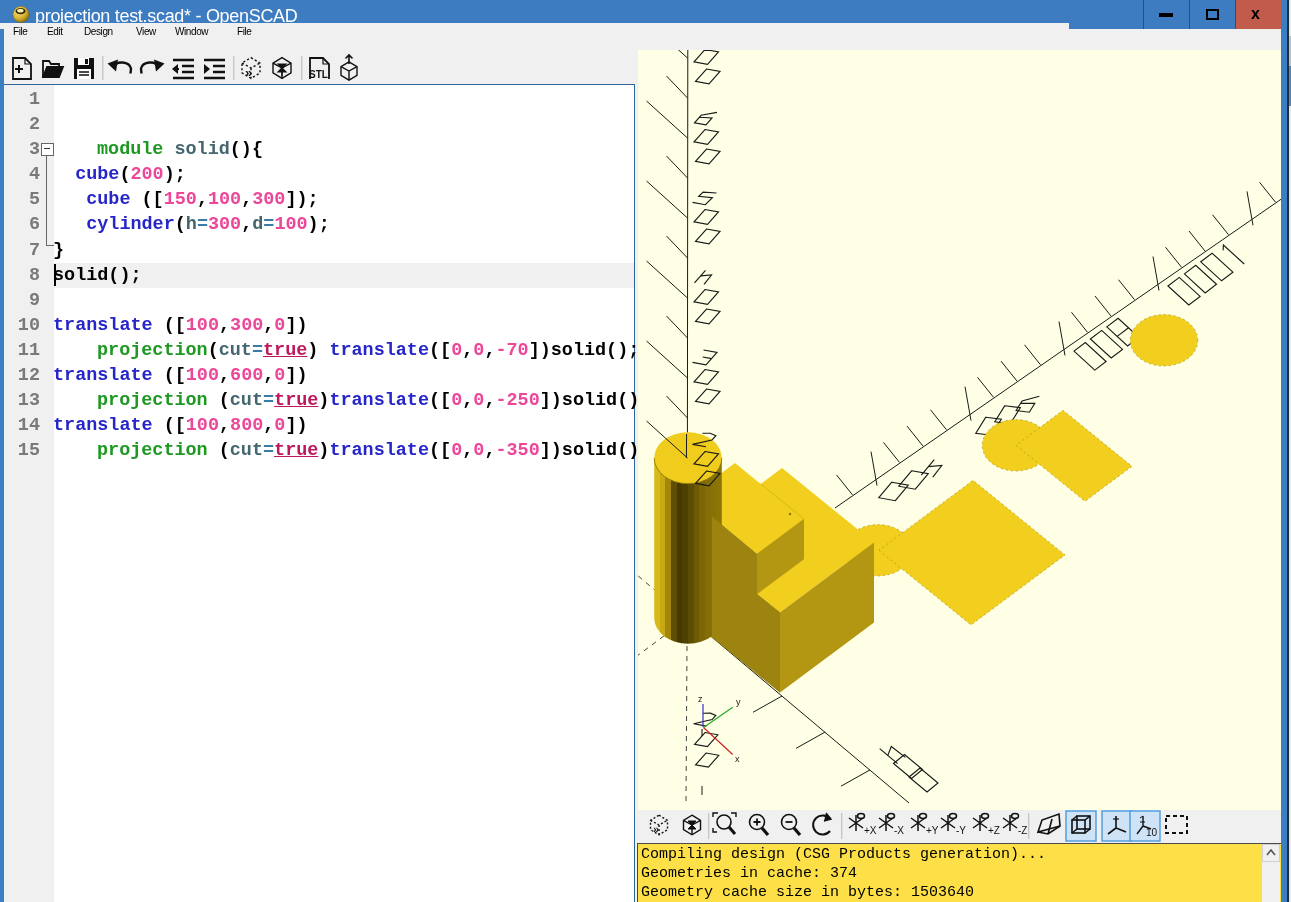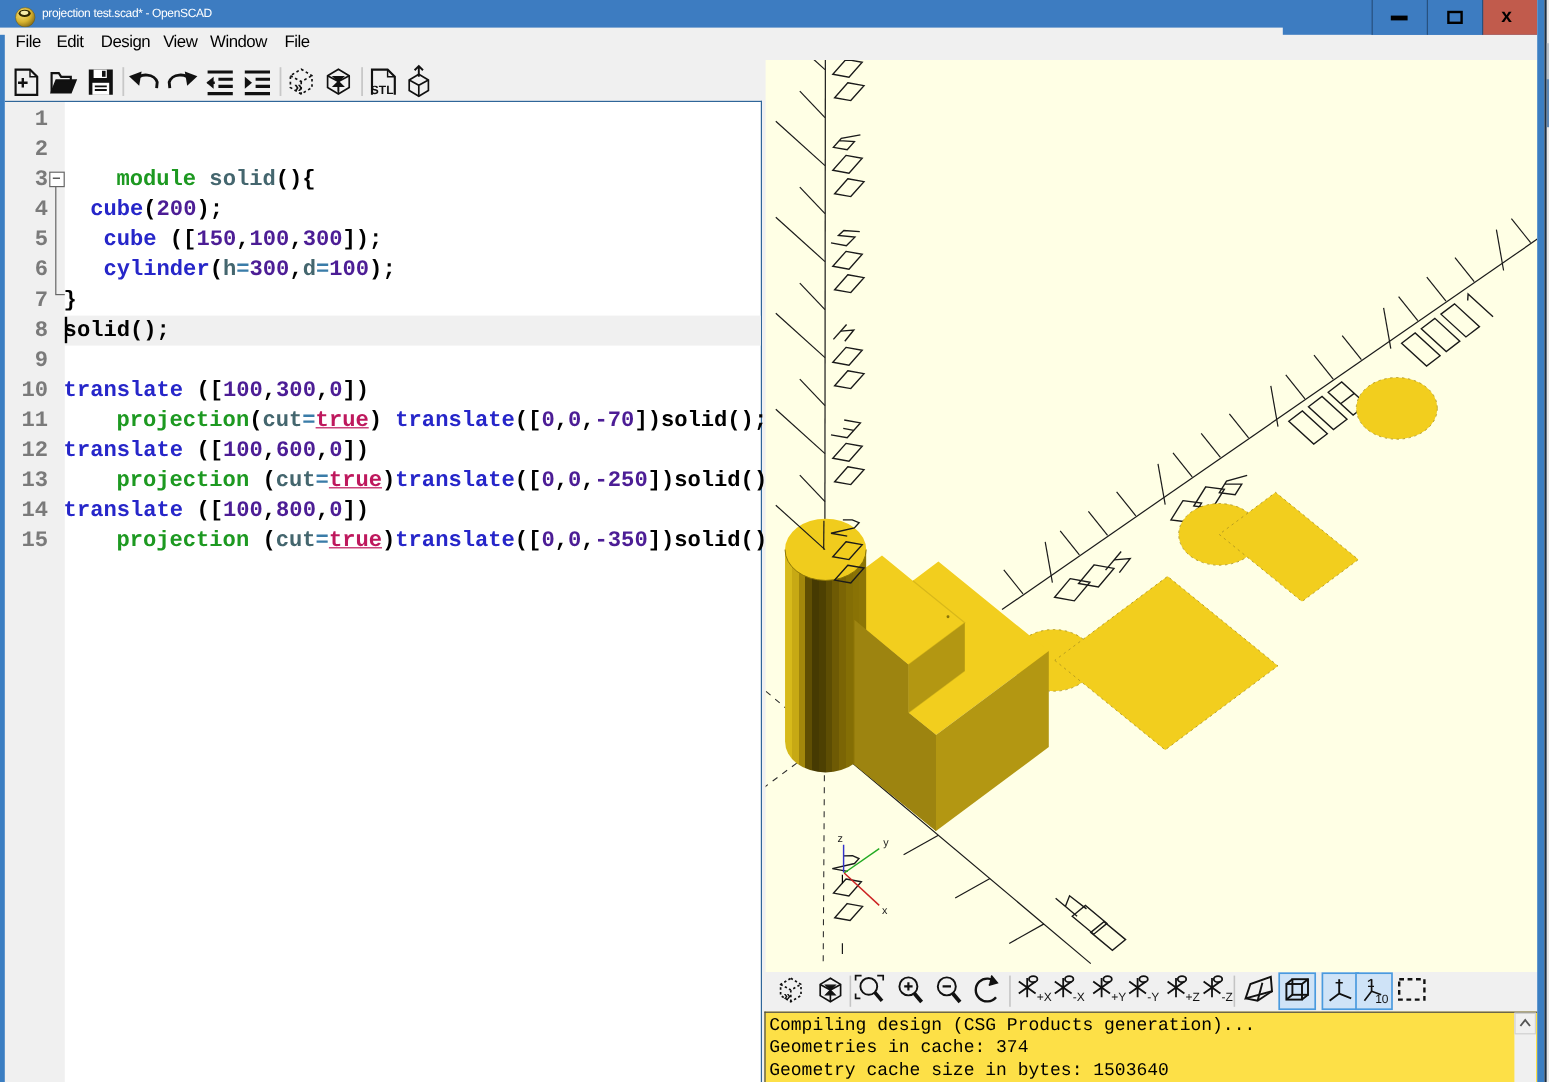--- a/index.html
+++ b/index.html
@@ -1,37 +1,37 @@
 <!DOCTYPE html>
 <html><head>
 <meta charset="utf-8">
 <style>
   html,body{margin:0;padding:0;width:1291px;height:902px;overflow:hidden;
     font-family:"Liberation Sans",sans-serif;background:#f0f0f0;position:relative;}
   .abs{position:absolute;}
   
   #titlebar{left:0;top:0;width:1291px;height:29px;background:#3d7cc1;}
-  #titletext{left:35px;top:6px;color:#ffffff;font-size:10px;letter-spacing:-0.3px;}
+  #titletext{left:35px;top:6px;color:#ffffff;font-size:18px;letter-spacing:-0.3px;}
   .winbtn{top:0;height:29px;border-left:1px solid #27517f;box-sizing:border-box;}
   
-  #menubar{left:0;top:23px;width:1069px;height:21px;background:#f0f0f0;color:#000;font-size:14px;letter-spacing:-0.4px;}
+  #menubar{left:0;top:23px;width:1069px;height:21px;background:#f0f0f0;color:#000;font-size:10px;letter-spacing:-0.4px;}
   #menubar span{position:absolute;top:3px;}
   
   #toolbar{left:0;top:50px;width:637px;height:34px;background:#f0f0f0;}
   
   #editor{left:4px;top:84px;width:631px;height:818px;background:#ffffff;
      border-top:1px solid #2f6699;border-right:1px solid #2f6699;box-sizing:border-box;
      font-family:"Liberation Mono",monospace;font-size:18.45px;font-weight:bold;line-height:25.1px;}
   #margin{left:0;top:0;width:50px;height:817px;background:#f0f0f0;}
   #linenums{left:0;top:2px;width:36px;text-align:right;color:#7a7a7a;}
   #code{left:49px;top:2px;white-space:pre;color:#000;}
   #curline{left:50px;top:178px;width:580px;height:25px;background:#f0f0f0;}
   .kg{color:#1d9921;margin-left:44px;} 
   .kb{color:#2626c9;} 
-  .nm{color:#4c1d95;} 
+  .nm{color:#ec4899;} 
   .fn{color:#44666e;} 
   .eq{color:#3a7ca8;} 
   .tr{color:#be185d;text-decoration:underline;} 
   
   #vtoolbar{left:638px;top:810px;width:643px;height:33px;background:#f0f0f0;}
   #console{left:637px;top:843px;width:769px;height:59px;background:#fde047;
      border-top:1px solid #4a4a4a;border-left:1px solid #4a4a4a;box-sizing:border-box;
      font-family:"Liberation Mono",monospace;font-size:15px;line-height:19.2px;color:#000;}
   #conscroll{left:1262px;top:844px;width:18px;height:58px;background:#f0f0f0;}
   #rightedge{left:1281px;top:0;width:10px;height:902px;background:#ffffff;}

